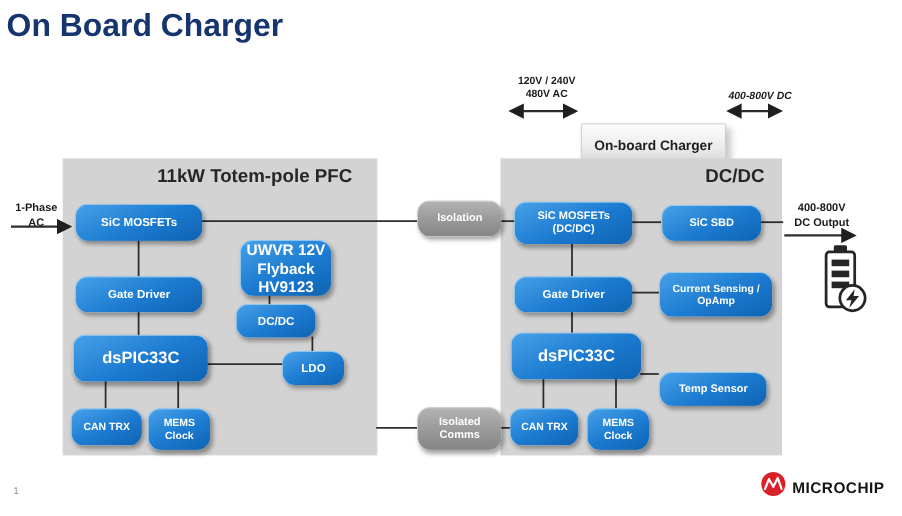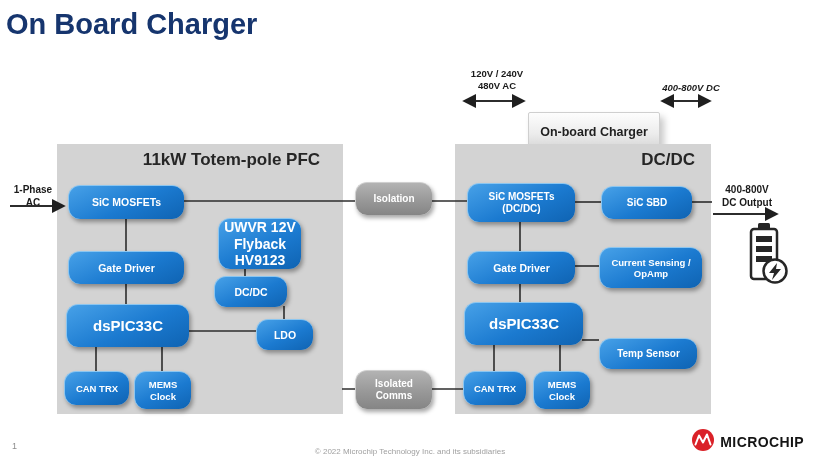--- a/index.html
+++ b/index.html
@@ -42,21 +42,21 @@
     display:flex;align-items:center;justify-content:center;text-align:center;
     white-space:pre-line;line-height:1.2;border-radius:12px;
     box-shadow:2px 3px 4px rgba(0,0,0,0.35);
   }
   .blue-block{
     background:linear-gradient(155deg,#47a1e8 0%,#1b7ad0 55%,#0f63b2 100%);
     border-top:1px solid #8cc6f0;border-left:1px solid #8cc6f0;
   }
   .gray-block{
     background:linear-gradient(180deg,#b3b3b3 0%,#989898 55%,#858585 100%);
-    border-top:1px solid #cfcfcf;border-left:1px solid #cfcfcf;
+    border-top:1px solid #cfcfcf;border-left:1px solid #cfcfcf;margin-left:24px;
   }
   
   #b-sic-l   {left:68px; top:185px;width:115px;height:33px;font-size:10.5px;}
   #b-gate-l  {left:68px; top:251px;width:115px;height:32px;font-size:10.5px;}
   #b-dspic-l {left:66px; top:304px;width:122px;height:42px;font-size:15px;}
   #b-cantrx-l{left:64px; top:371px;width:64px; height:33px;font-size:9.5px;}
   #b-mems-l  {left:134px;top:371px;width:56px; height:37px;font-size:9.5px;}
   #b-uwvr    {left:218px;top:218px;width:82px; height:50px;font-size:14px;}
   #b-dcdc-l  {left:214px;top:276px;width:72px; height:30px;font-size:10.5px;}
   #b-ldo     {left:256px;top:319px;width:56px; height:30px;font-size:10.5px;}
@@ -176,21 +176,20 @@
       <rect x="8" y="9" width="26" height="50" rx="3" fill="none" stroke="#262626" stroke-width="2.5"></rect>
       <rect x="13" y="16" width="16" height="6" fill="#262626"></rect>
       <rect x="13" y="26" width="16" height="6" fill="#262626"></rect>
       <rect x="13" y="36" width="16" height="6" fill="#262626"></rect>
       <circle cx="32" cy="51" r="11.5" fill="#ffffff" stroke="#262626" stroke-width="2.5"></circle>
       <path d="M34,43 L26,53 L31,53 L29,60 L38,49 L33,49 Z" fill="#262626"></path>
     </svg>
   </div>
 
   <div id="page-number">1</div>
-  <div id="copyright">© 2022 Microchip Technology Inc. and its subsidiaries</div>
   <div id="brand">
     <span>
       <svg width="24" height="24" viewBox="0 0 24 24">
         <circle cx="12" cy="12" r="11" fill="#da2128"></circle>
         <polyline points="4.5,16.5 8,7.5 12,14.5 16,6.5 19.5,16.5" fill="none" stroke="#ffffff" stroke-width="2" stroke-linejoin="round" stroke-linecap="round"></polyline>
       </svg>
     </span>
     <span id="brand-text">MICROCHIP</span>
   </div>
 

